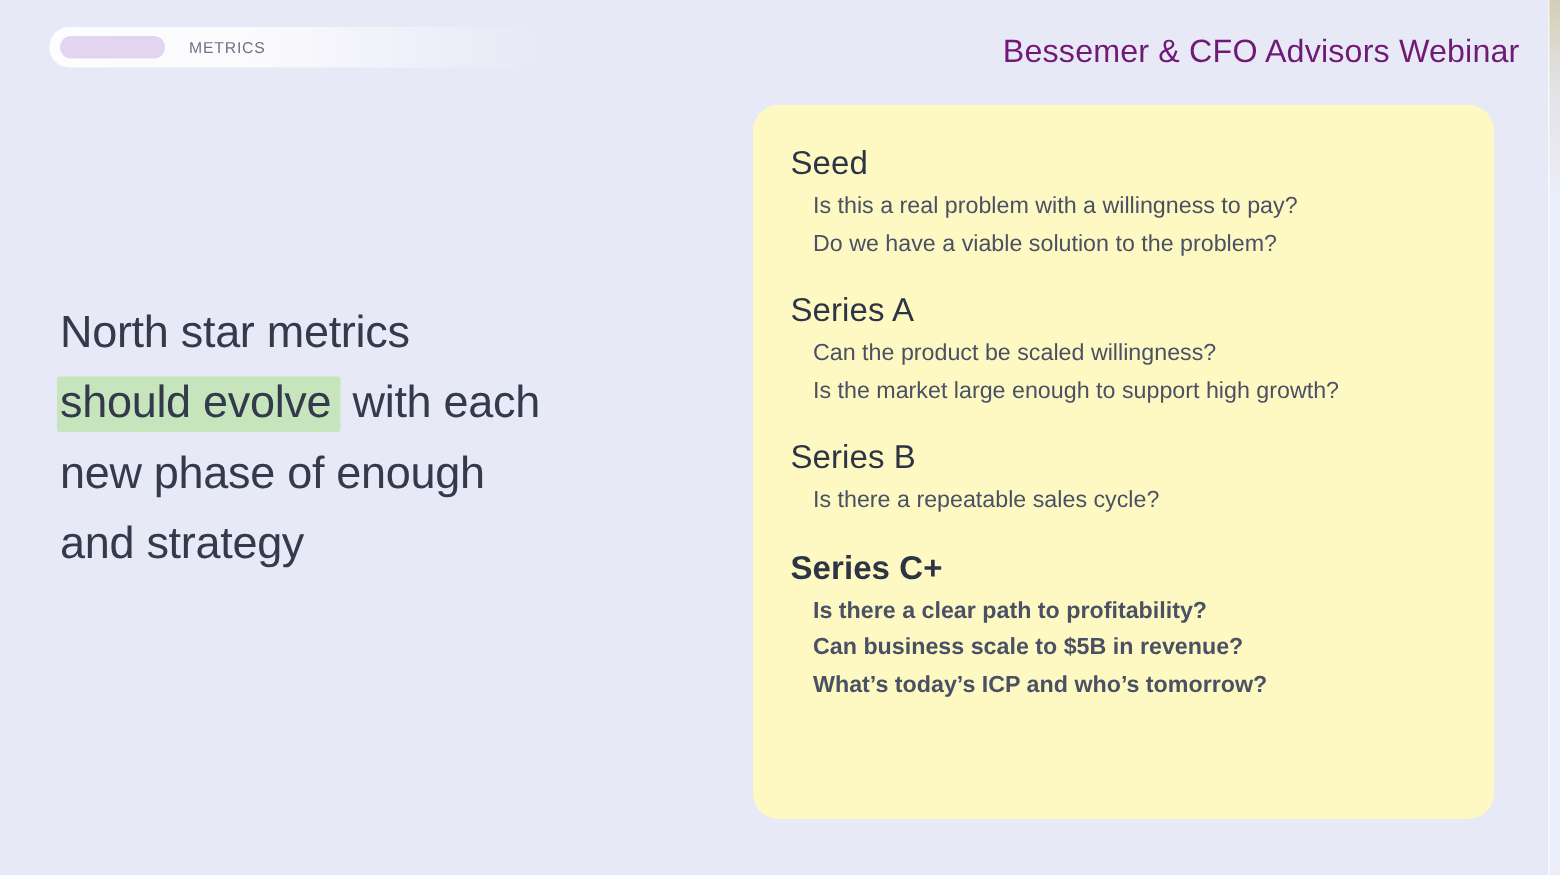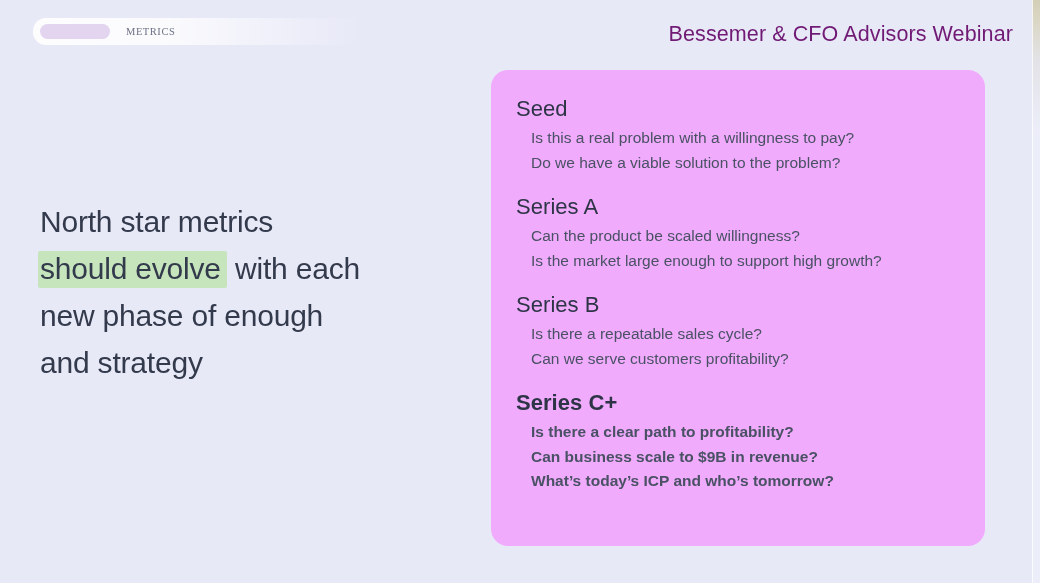--- a/index.html
+++ b/index.html
@@ -67,21 +67,21 @@
     height: 15px;
     border-radius: 8px;
     background: #e3d4f0;
     flex: 0 0 auto;
   }
   .metrics-label {
     margin-left: 16px;
     font-size: 10.5px;
     letter-spacing: .55px;
     color: #6d7285;
-    font-family: Liberation Serif, serif;
+    font-family: Liberation Sans, sans-serif;
     white-space: nowrap;
   }
 
   
   .header-title {
     position: absolute;
     right: 27px;
     top: 22px;
     font-size: 21.5px;
     color: #701a75;
@@ -106,25 +106,25 @@
     border-radius: 2px;
     padding: 1px 6px 3px 2px;
     margin-left: -2px;
     box-decoration-break: clone;
     -webkit-box-decoration-break: clone;
   }
 
   
   .stage-card {
     position: absolute;
-    left: 491px;
+    left: 502px;
     top: 70px;
     width: 494px;
     height: 476px;
-    background: #f0abfc;
+    background: #fef9c3;
     border-radius: 17px;
     padding: 24px 24px 0 25px;
   }
 
   .stage { margin-bottom: 17px; }
   .stage:last-child { margin-bottom: 0; font-weight: bold; }
 
   .stage-title {
     font-size: 22px;
     color: #2d3446;
@@ -173,29 +173,28 @@
       <div class="stage-points">
         <div class="stage-point">Can the product be scaled willingness?</div>
         <div class="stage-point">Is the market large enough to support high growth?</div>
       </div>
     </div>
 
     <div class="stage">
       <div class="stage-title">Series B</div>
       <div class="stage-points">
         <div class="stage-point">Is there a repeatable sales cycle?</div>
-        <div class="stage-point">Can we serve customers profitability?</div>
       </div>
     </div>
 
     <div class="stage">
       <div class="stage-title">Series C+</div>
       <div class="stage-points">
         <div class="stage-point">Is there a clear path to profitability?</div>
-        <div class="stage-point">Can business scale to $9B in revenue?</div>
+        <div class="stage-point">Can business scale to $5B in revenue?</div>
         <div class="stage-point">What’s today’s ICP and who’s tomorrow?</div>
       </div>
     </div>
 
   </div>
 
   <div class="edge-sliver"></div>
   <div class="edge-line"></div>
 
 </div>

